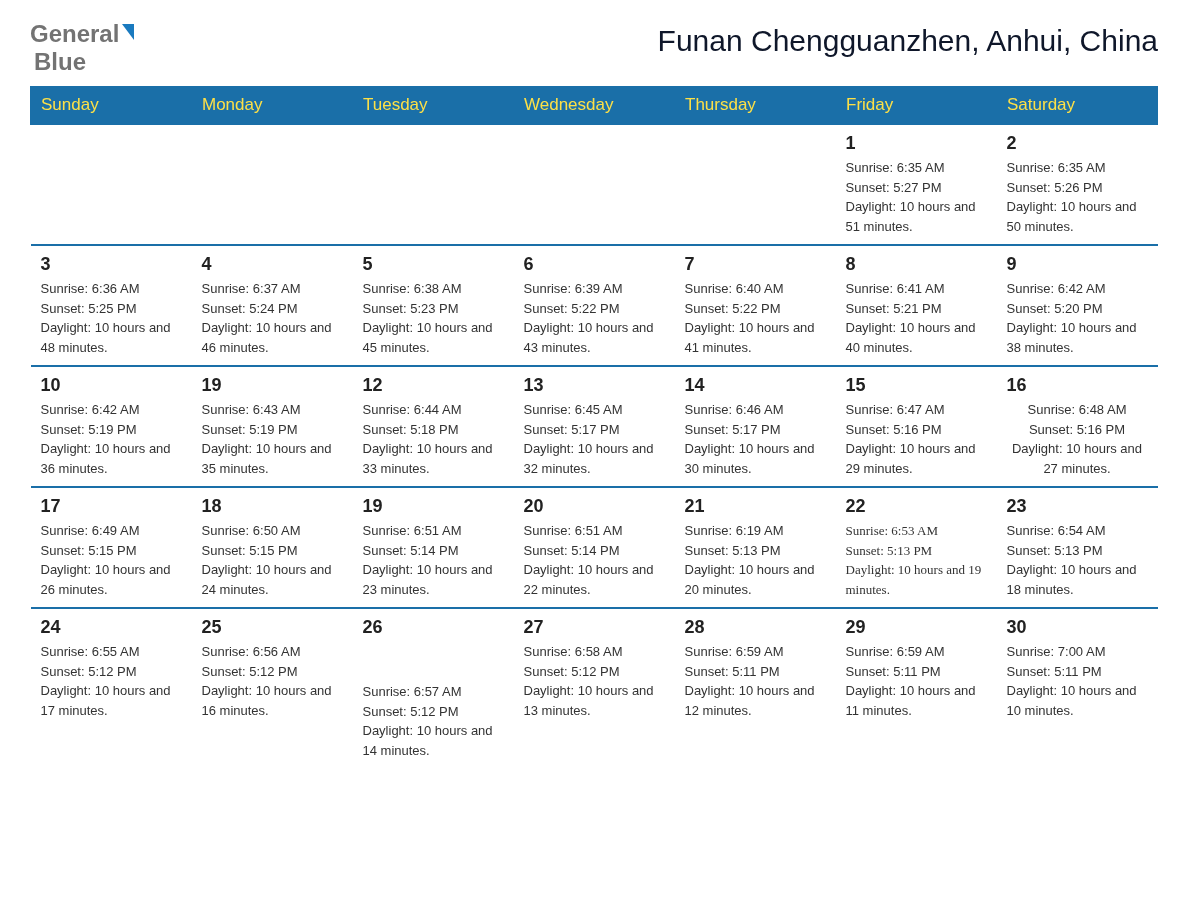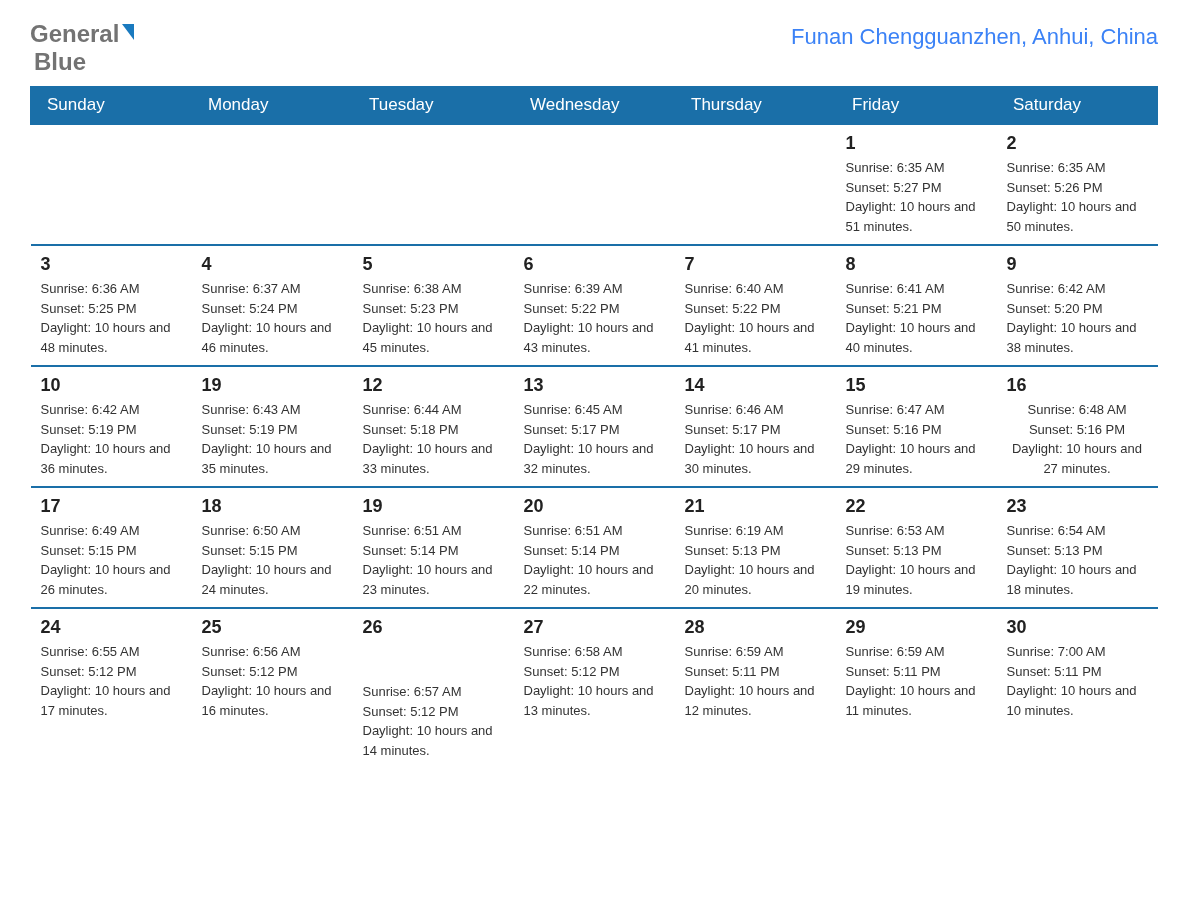--- a/index.html
+++ b/index.html
@@ -20,37 +20,37 @@
     .title-area {
       text-align: right;
     }
     .month-title {
       font-size: 52px;
       font-weight: normal;
       color: #222;
       line-height: 1.1;
     }
     .location-title {
-      font-size: 22px;
-      color: #3b82f6;
+      font-size: 30px;
+      color: #0f172a;
       margin-top: 4px;
     }
     .calendar {
       width: 100%;
       border-collapse: collapse;
       margin-top: 10px;
     }
     .calendar thead tr {
       background-color: #1a6fa8;
     }
     .calendar thead th {
-      color: #ffffff;
+      color: #fde047;
       font-size: 17px;
       font-weight: normal;
-      padding: 8px 16px;
+      padding: 8px 10px;
       text-align: left;
       border: 1px solid #1a6fa8;
     }
     .calendar tbody tr {
       border-top: 2px solid #1a6fa8;
     }
     .calendar tbody td {
       vertical-align: top;
       padding: 8px 10px;
       font-size: 13.5px;
@@ -274,21 +274,21 @@
 Daylight: 10 hours and 22 minutes.</div>
         </td>
         <td>
           <span class="day-number">21</span>
           <div class="day-info" style="white-space: pre-line;">Sunrise: 6:19 AM
 Sunset: 5:13 PM
 Daylight: 10 hours and 20 minutes.</div>
         </td>
         <td>
           <span class="day-number">22</span>
-          <div class="day-info" style="white-space: pre-line;">Sunrise: 6:53 AM
+          <div class="day-info" style="white-space: pre-line; font-family: Liberation Serif, serif;">Sunrise: 6:53 AM
 Sunset: 5:13 PM
 Daylight: 10 hours and 19 minutes.</div>
         </td>
         <td>
           <span class="day-number">23</span>
           <div class="day-info" style="white-space: pre-line;">Sunrise: 6:54 AM
 Sunset: 5:13 PM
 Daylight: 10 hours and 18 minutes.</div>
         </td>
       </tr>

